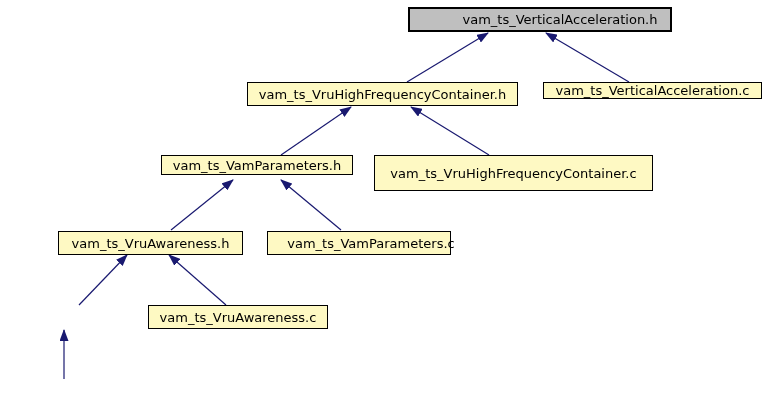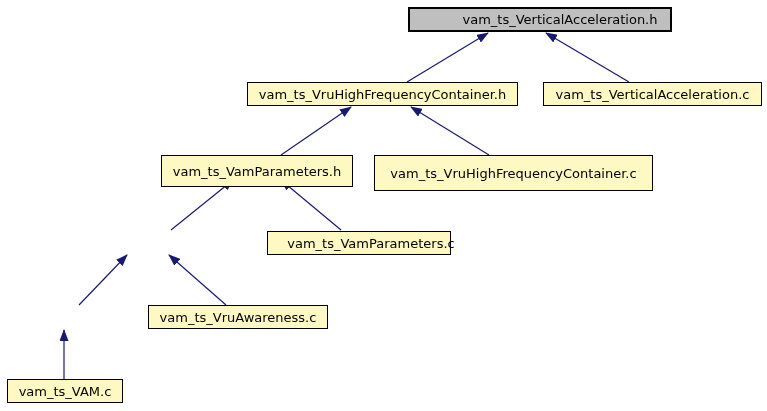--- a/index.html
+++ b/index.html
@@ -62,27 +62,27 @@
       <line x1="79" y1="305" x2="127" y2="255" marker-end="url(#arrowhead)"></line>
       <line x1="226" y1="305" x2="169" y2="255" marker-end="url(#arrowhead)"></line>
       <line x1="64" y1="379" x2="64" y2="330" marker-end="url(#arrowhead)"></line>
     </g>
   </svg>
 
   <div class="node highlight" style="left:408px; top:7px; width:264px; height:25px;padding-left:40px;">vam_ts_VerticalAcceleration.h</div>
 
   <div class="node" style="left:247px; top:82px; width:271px; height:24px;">vam_ts_VruHighFrequencyContainer.h</div>
 
-  <div class="node" style="left:543px; top:82px; width:219px; height:24px;">vam_ts_VerticalAcceleration.c</div>
+  <div class="node" style="left:543px; top:82px; width:219px; height:17px;">vam_ts_VerticalAcceleration.c</div>
 
-  <div class="node" style="left:161px; top:155px; width:192px; height:32px;">vam_ts_VamParameters.h</div>
+  <div class="node" style="left:161px; top:155px; width:192px; height:20px;">vam_ts_VamParameters.h</div>
 
   <div class="node" style="left:374px; top:155px; width:279px; height:36px;">vam_ts_VruHighFrequencyContainer.c</div>
 
+  <div class="node" style="left:58px; top:231px; width:185px; height:24px;">vam_ts_VruAwareness.h</div>
 
   <div class="node" style="left:267px; top:231px; width:184px; height:24px;padding-left:24px;">vam_ts_VamParameters.c</div>
 
 
   <div class="node" style="left:148px; top:305px; width:180px; height:24px;">vam_ts_VruAwareness.c</div>
 
-  <div class="node" style="left:7px; top:379px; width:116px; height:24px;">vam_ts_VAM.c</div>
 
 </div>
 
 </body></html>

